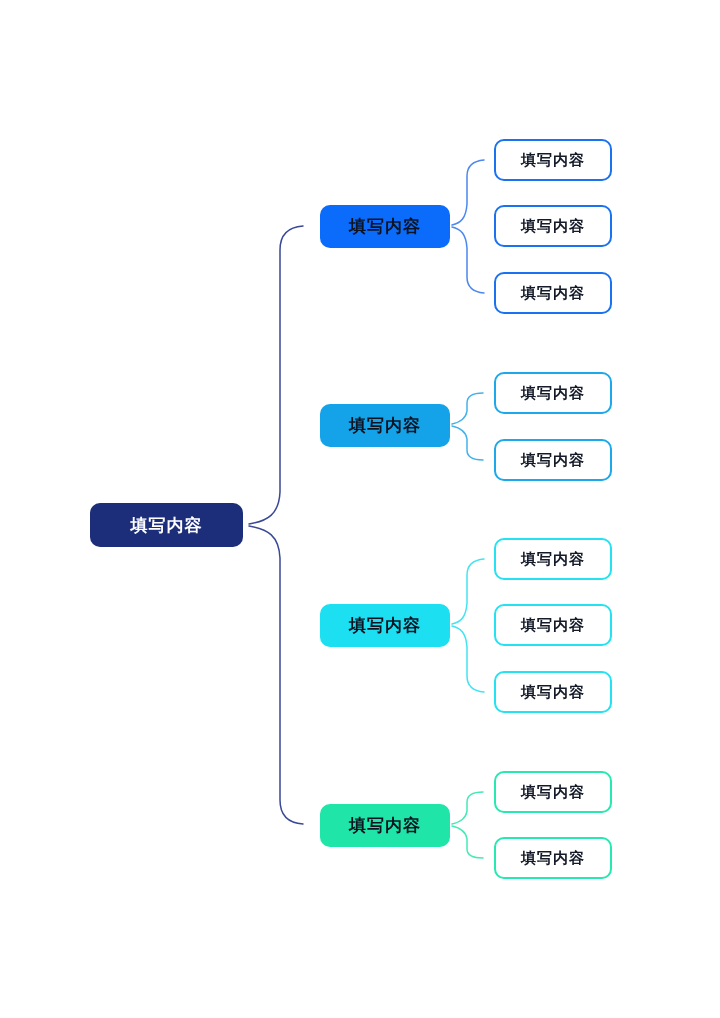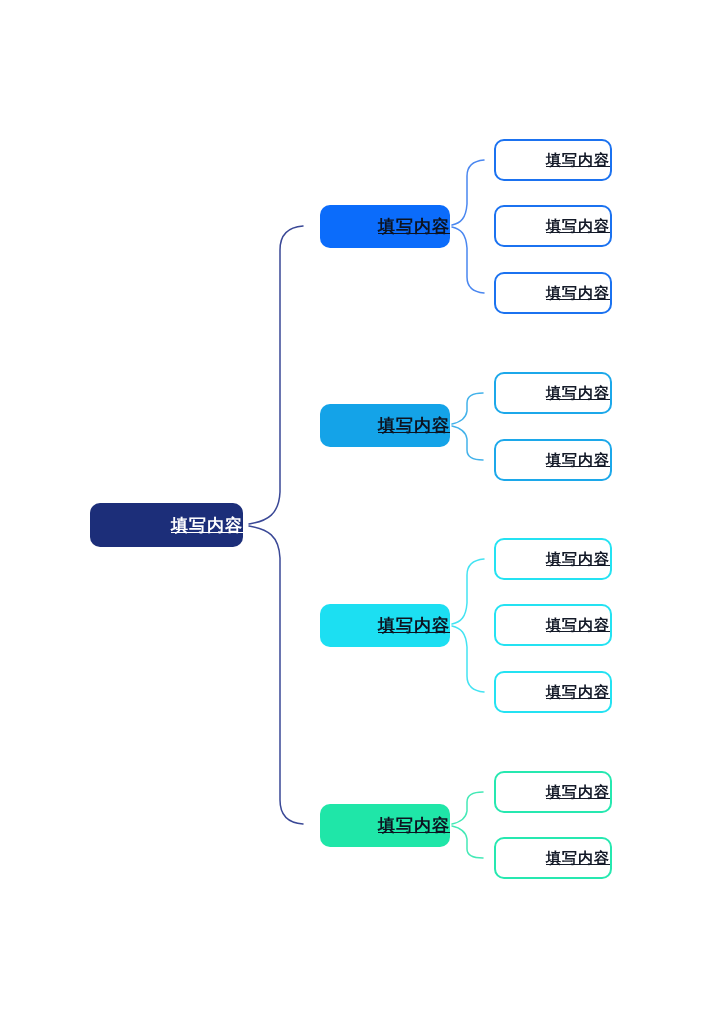--- a/index.html
+++ b/index.html
@@ -2,22 +2,22 @@
 <html><head>
 <meta charset="utf-8">
 <style>
   html,body{margin:0;padding:0;background:#ffffff;}
   #canvas{
     position:relative;width:720px;height:1018px;background:#ffffff;overflow:hidden;
     font-family:"Liberation Sans","DejaVu Sans",sans-serif;
   }
   #wires{position:absolute;left:0;top:0;width:720px;height:1018px;}
   .node{
-    position:absolute;display:flex;align-items:center;justify-content:flex-end;
-    box-sizing:border-box;font-weight:bold;letter-spacing:1px;cursor:pointer;text-decoration:underline;
+    position:absolute;display:flex;align-items:center;justify-content:center;
+    box-sizing:border-box;font-weight:bold;letter-spacing:1px;cursor:pointer;
   }
   .root{
     left:90px;top:503px;width:153px;height:44px;border-radius:10px;
     background:#1c2e79;color:#ffffff;font-size:17px;
   }
   .branch{
     left:320px;width:130px;height:43px;border-radius:10px;
     color:#0d1320;font-size:17px;
   }
   .branch.b1{top:205px;background:#0b6cfb;}

